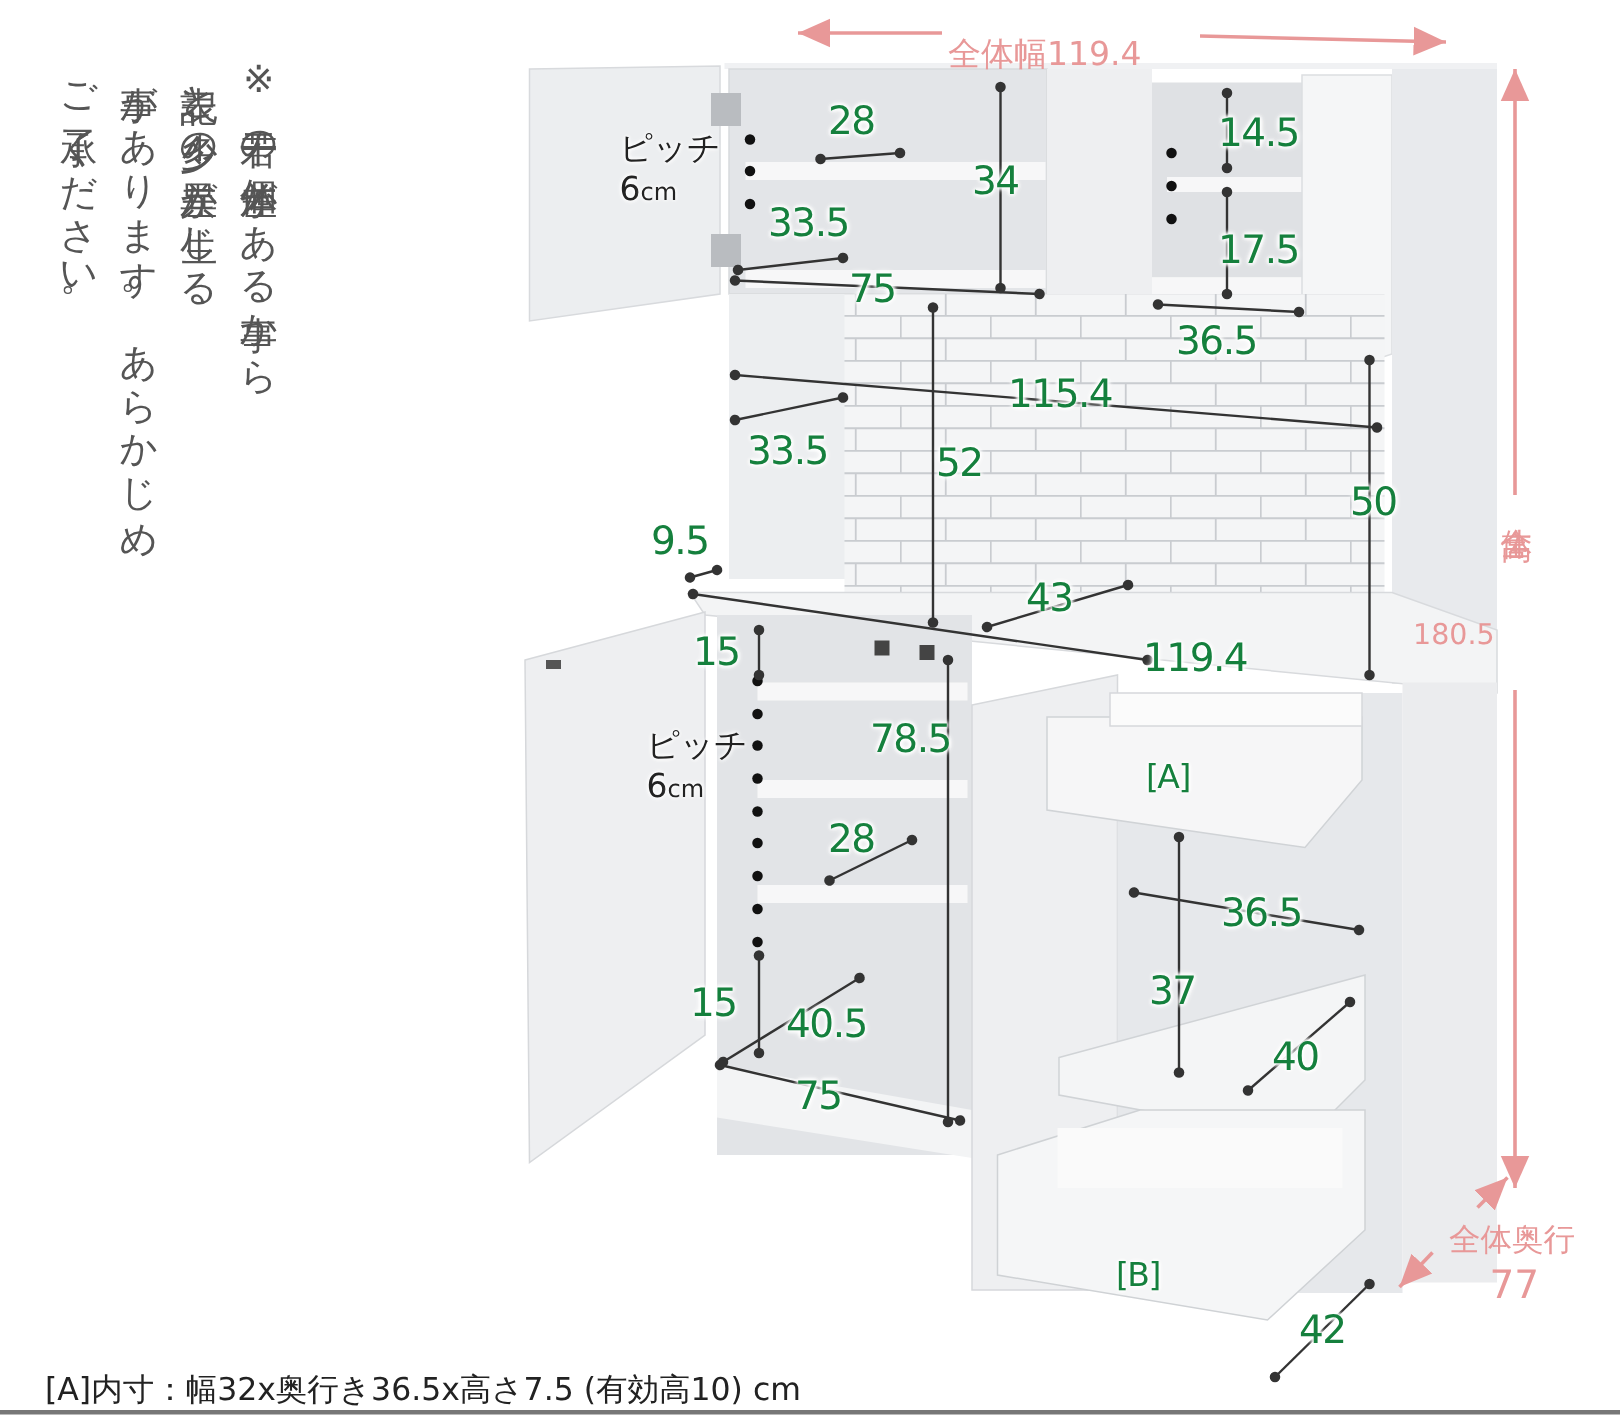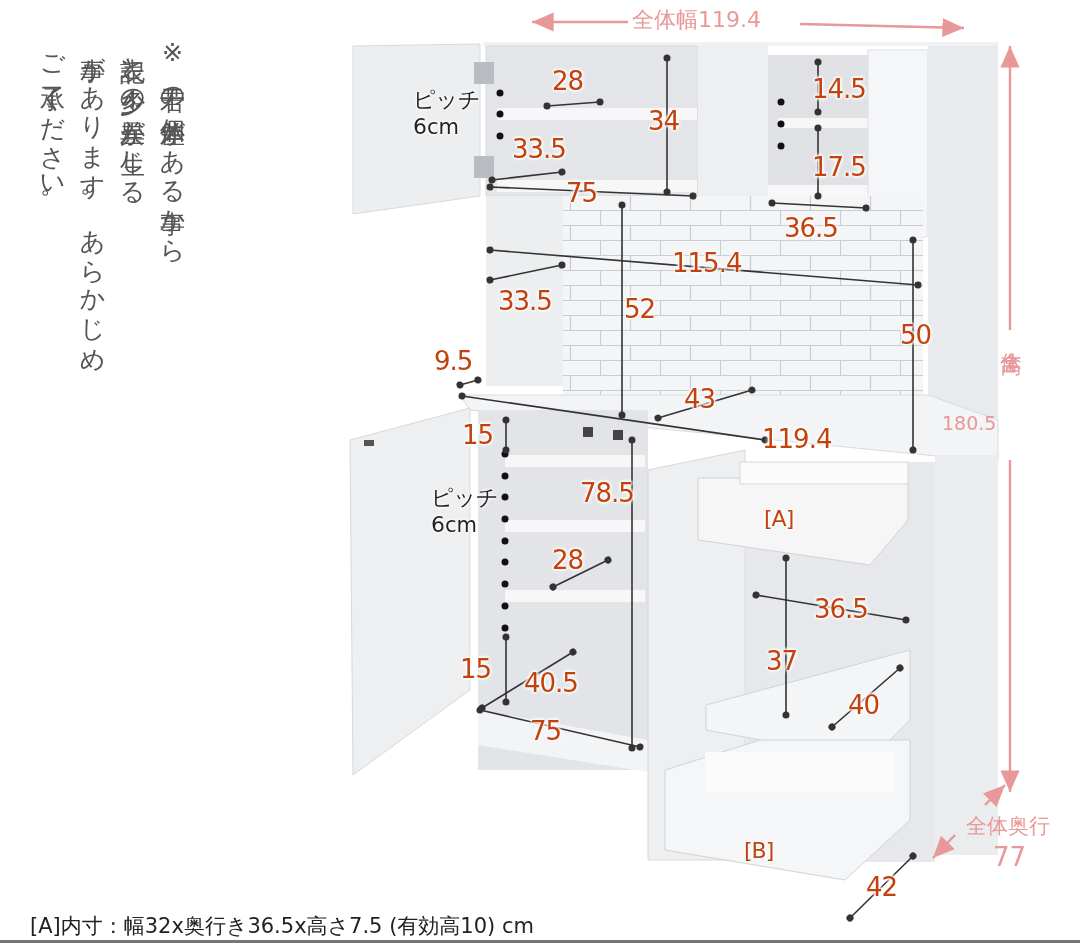--- a/index.html
+++ b/index.html
@@ -1,25 +1,25 @@
 <!DOCTYPE html>
 <html><head>
 <meta charset="utf-8">
 <style>
   html, body { margin:0; padding:0; background:#ffffff; }
   body { width:1080px; height:943px; position:relative; overflow:hidden;
          font-family:"DejaVu Sans","Liberation Sans",sans-serif; color:#222; }
   #stage { position:absolute; left:0; top:0; width:1080px; height:943px; }
   .note { position:absolute; writing-mode:vertical-rl; font-size:25px; line-height:31px;
           color:#555; letter-spacing:1px; }
-  .dim { position:absolute; font-size:26px; color:#c2410c; font-weight:400; letter-spacing:-1px;
+  .dim { position:absolute; font-size:26px; color:#15803d; font-weight:400; letter-spacing:-1px;
          text-shadow:0 0 3px #fff,0 0 3px #fff,0 0 3px #fff,0 0 4px #fff,0 0 5px #fff; white-space:nowrap; }
   .pitch { position:absolute; font-size:22px; line-height:27px; color:#222;
            text-shadow:0 0 3px #fff,0 0 3px #fff,0 0 4px #fff; white-space:pre; }
-  .pitch small { font-size:21px; }
+  .pitch small { font-size:16px; }
   .pink { position:absolute; color:#e89898; white-space:nowrap; }
   .pink-v { position:absolute; color:#e89898; writing-mode:vertical-rl; font-size:21px; letter-spacing:1px; }
   .footer { position:absolute; left:30px; font-size:21px; color:#222; white-space:nowrap; }
   .bottom-rule { position:absolute; left:0; right:0; bottom:0; height:3px; background:#777; }
 </style>
 </head>
 <body>
 
 <div id="stage">
 
@@ -142,21 +142,21 @@
     </g>
   </svg>
 
   <div class="note" style="left:66px;top:38px;height:440px;">
     <div style="position:absolute;right:-122px;top:0;">※若干の個体差がある事から</div>
     <div style="position:absolute;right:-82px;top:0;">表記と多少の差異が生じる</div>
     <div style="position:absolute;right:-42px;top:0;">事があります。あらかじめ</div>
     <div style="position:absolute;right:-2px;top:0;">ご了承ください。</div>
   </div>
 
-  <div class="pink" style="left:632px;top:5px;font-size:22px;">全体幅119.4</div>
+  <div class="pink" style="left:632px;top:21px;font-size:22px;">全体幅119.4</div>
   <div class="pink-v" style="left:997px;top:335px;">全体高</div>
   <div class="pink" style="left:942px;top:412px;font-size:19px;">180.5</div>
   <div class="pink" style="left:966px;top:812px;font-size:21px;">全体奥行</div>
   <div class="pink" style="left:993px;top:842px;font-size:26px;">77</div>
 
   <div class="pitch" style="left:413px;top:86px;"><span>ピッチ</span><br><span>6</span><small>cm</small></div>
   <div class="dim" style="left:552px;top:66px;">28</div>
   <div class="dim" style="left:648px;top:74px;margin-top:32px;">34</div>
   <div class="dim" style="left:512px;top:134px;">33.5</div>
   <div class="dim" style="left:566px;top:178px;">75</div>

